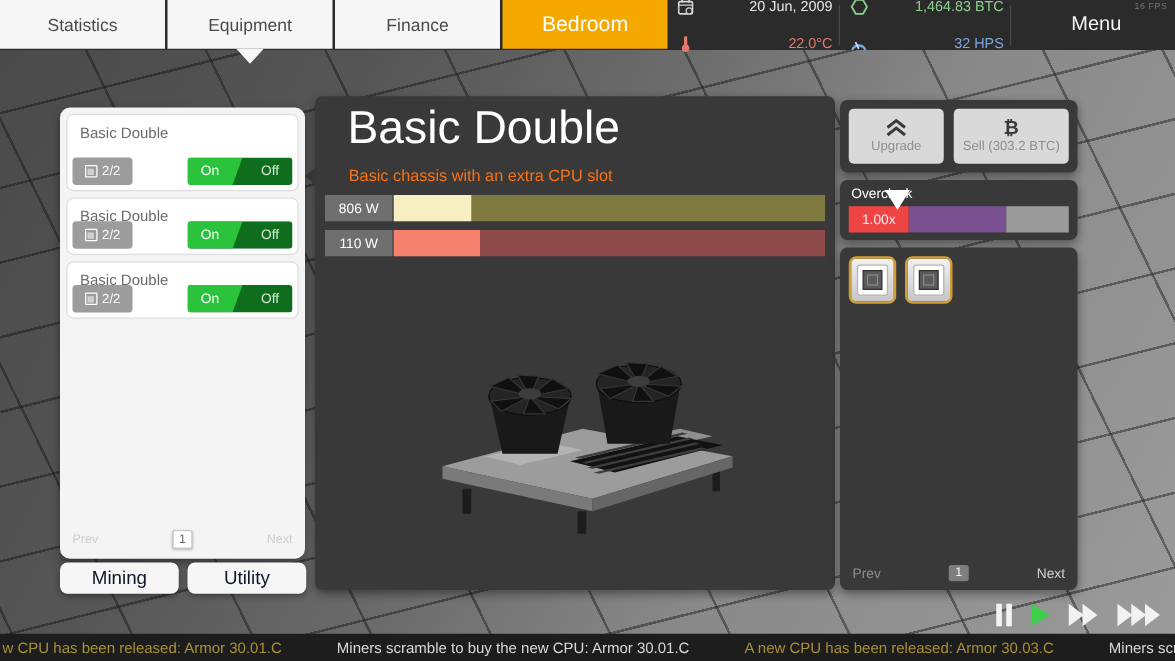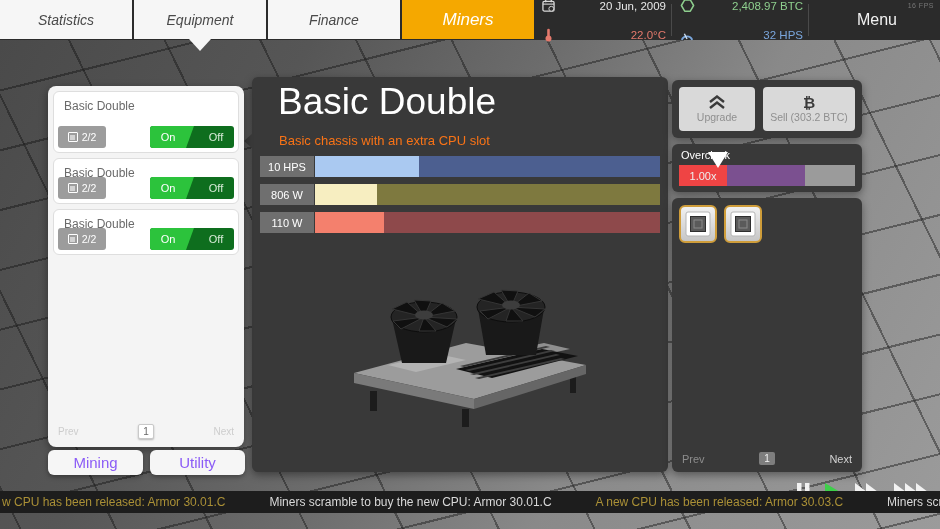--- a/index.html
+++ b/index.html
@@ -10,21 +10,21 @@
   
   .bg { position:absolute; inset:0; top:40px;
         background:linear-gradient(118deg,#4a4a4a 0%,#565656 26%,#6c6c6c 46%,#898989 66%,#9b9b9b 100%); }
   .bg .grid { position:absolute; inset:-180px; opacity:.85;
         background:
           repeating-linear-gradient(-14deg, rgba(18,18,18,.5) 0 2px, transparent 2px 58px),
           repeating-linear-gradient(64deg, rgba(18,18,18,.5) 0 2px, transparent 2px 86px); }
 
   
   .topbar { position:absolute; top:0; left:0; width:940px; height:40px; background:#2b2b2b; z-index:30; }
-  .tabs { position:absolute; left:0; top:0; display:flex; gap:2px;font-style:italic; }
+  .tabs { position:absolute; left:0; top:0; display:flex; gap:2px; }
   .tab { width:132px; height:39px; background:#f6f6f6; color:#4a4a4a; font-size:14px;
          display:flex; align-items:center; justify-content:center; cursor:pointer; }
   .tab.bedroom { color:#fff; font-size:17px; }
   .tab-pointer { position:absolute; left:189px; top:39px; width:0; height:0; z-index:31;
          border-left:11px solid transparent; border-right:11px solid transparent; border-top:12px solid #f6f6f6; }
   .info { position:absolute; left:538px; right:0; top:0; height:40px; display:flex; align-items:center; }
   .info-group { display:grid; grid-template-columns:20px 1fr; align-items:center; row-gap:15px; }
   .ig1 { width:128px; } .ig2 { width:126px; }
   .info-icon { display:flex; align-items:center; justify-content:center; }
   .info-val { text-align:right; font-size:11.5px; color:#e8e8e8; line-height:14px; }
@@ -49,21 +49,21 @@
         display:flex; align-items:center; justify-content:center; padding-right:8px;
         clip-path:polygon(0 0,100% 0,calc(100% - 8px) 100%,0 100%); z-index:2; }
   .toggle-off { position:absolute; right:0; top:0; bottom:0; width:36px; color:#d9ecd9; font-size:11px;
         display:flex; align-items:center; justify-content:center; }
   .toggle-track { position:absolute; inset:0; }
   .list-pagination { position:absolute; left:10px; right:10px; bottom:8px; display:flex;
         justify-content:space-between; align-items:center; font-size:10px; color:#cdcdcd; }
   .page-box { background:#fff; border:1px solid #c9c9c9; box-shadow:0 1px 2px rgba(0,0,0,.25);
         color:#666; padding:1px 4px; font-size:10px; border-radius:2px; }
   .cat-tabs { position:absolute; left:48px; top:450px; display:flex; gap:7px; z-index:20; }
-  .cat-tab { width:95px; height:25px; background:#f6f6f6; border-radius:6px; color:#8b5cf6; font-size:15px;
+  .cat-tab { width:95px; height:25px; background:#f6f6f6; border-radius:6px; color:#0f172a; font-size:15px;
         display:flex; align-items:center; justify-content:center; box-shadow:0 2px 5px rgba(0,0,0,.35); cursor:pointer; }
 
   
   .detail { position:absolute; left:252px; top:77px; width:416px; height:395px; background:#393939;
         border-radius:6px; box-shadow:0 3px 8px rgba(0,0,0,.4); z-index:15; }
   .detail-notch { position:absolute; left:-8px; top:56px; width:0; height:0;
         border-top:8px solid transparent; border-bottom:8px solid transparent; border-right:9px solid #393939; }
   .detail-title { position:absolute; left:26px; top:4px; font-size:37px; color:#fff; font-weight:400; }
   .detail-desc { position:absolute; left:27px; top:56px; font-size:13px; color:#f97316; }
   .stats { position:absolute; left:8px; right:8px; top:79px; display:flex; flex-direction:column; gap:7px; }
@@ -97,39 +97,39 @@
   .rp-pagination { position:absolute; left:10px; right:10px; bottom:7px; display:flex;
         justify-content:space-between; align-items:center; font-size:11px; }
   .rp-prev { color:#8d8d8d; } .rp-next { color:#d2d2d2; }
   .rp-page { background:#7e7e7e; color:#f2f2f2; font-size:10px; padding:1px 5px; border-radius:2px; }
 
   
   .playback { position:absolute; right:10px; top:482px; display:flex; gap:13px; align-items:center; z-index:20; }
   .pb { cursor:pointer; display:flex; align-items:center; }
 
   
-  .ticker { position:absolute; left:0; right:0; bottom:16px; height:22px; background:#1d1d1d;
+  .ticker { position:absolute; left:0; right:0; bottom:0; height:22px; background:#1d1d1d;
         display:flex; align-items:center; gap:44px; white-space:nowrap; overflow:hidden;
         font-size:12px; z-index:30; padding-left:2px; }
 </style>
 </head>
 <body>
 
 <div id="stage">
 
   <div class="bg">
       <div class="grid"></div>
     </div>
 
   <div class="topbar">
     <div class="tabs">
       <div class="tab">Statistics</div>
       <div class="tab">Equipment</div>
       <div class="tab">Finance</div>
-      <div class="tab bedroom" style="background-color: rgb(245, 168, 0);">Miners</div>
+      <div class="tab bedroom" style="background-color: rgb(245, 168, 0);">Bedroom</div>
     </div>
     <div class="tab-pointer"></div>
     <div class="info">
       <div class="info-group ig1">
         <span class="info-icon">
           <svg width="13" height="13" viewBox="0 0 14 14">
               <rect x="1" y="2.5" width="12" height="10.5" rx="1.5" fill="none" stroke="#d8d8d8" stroke-width="1.4"></rect>
               <line x1="1" y1="5.5" x2="13" y2="5.5" stroke="#d8d8d8" stroke-width="1.2"></line>
               <line x1="4" y1="1" x2="4" y2="3.5" stroke="#d8d8d8" stroke-width="1.4"></line>
               <line x1="10" y1="1" x2="10" y2="3.5" stroke="#d8d8d8" stroke-width="1.4"></line>
@@ -145,21 +145,21 @@
         </span>
         <span class="info-val" style="color: rgb(228, 121, 108);">22.0°C</span>
       </div>
       <div class="sep"></div>
       <div class="info-group ig2">
         <span class="info-icon">
           <svg width="15" height="15" viewBox="0 0 16 16">
               <polygon points="5,2 11,2 14.5,8 11,14 5,14 1.5,8" fill="none" stroke="#8ecf8e" stroke-width="1.6" stroke-linejoin="round"></polygon>
             </svg>
         </span>
-        <span class="info-val" style="color: rgb(142, 207, 142);">2,408.97 BTC</span>
+        <span class="info-val" style="color: rgb(142, 207, 142);">1,464.83 BTC</span>
         <span class="info-icon">
           <svg width="14" height="11" viewBox="0 0 16 12">
               <path d="M2 11 A6.5 6.5 0 0 1 14 11" fill="none" stroke="#7aa6dc" stroke-width="2.2"></path>
               <line x1="8" y1="10" x2="5" y2="4" stroke="#cfe0f2" stroke-width="1.6"></line>
             </svg>
         </span>
         <span class="info-val" style="color: rgb(122, 166, 220);">32 HPS</span>
       </div>
       <div class="sep"></div>
       <div class="menu-btn">Menu</div>
@@ -222,26 +222,20 @@
   <div class="cat-tabs">
     <div class="cat-tab">Mining</div>
     <div class="cat-tab">Utility</div>
   </div>
 
   <div class="detail">
     <div class="detail-notch"></div>
     <div class="detail-title">Basic Double</div>
     <div class="detail-desc">Basic chassis with an extra CPU slot</div>
     <div class="stats">
-      <div class="stat-row">
-        <span class="stat-label">10 HPS</span>
-        <span class="stat-track" style="background-color: rgb(76, 95, 144);">
-          <span class="stat-fill" style="width: 30%; background-color: rgb(170, 201, 241);"></span>
-        </span>
-      </div>
       <div class="stat-row">
         <span class="stat-label">806 W</span>
         <span class="stat-track" style="background-color: rgb(126, 121, 63);">
           <span class="stat-fill" style="width: 18%; background-color: rgb(247, 238, 193);"></span>
         </span>
       </div>
       <div class="stat-row">
         <span class="stat-label">110 W</span>
         <span class="stat-track" style="background-color: rgb(142, 73, 75);">
           <span class="stat-fill" style="width: 20%; background-color: rgb(244, 128, 109);"></span>

